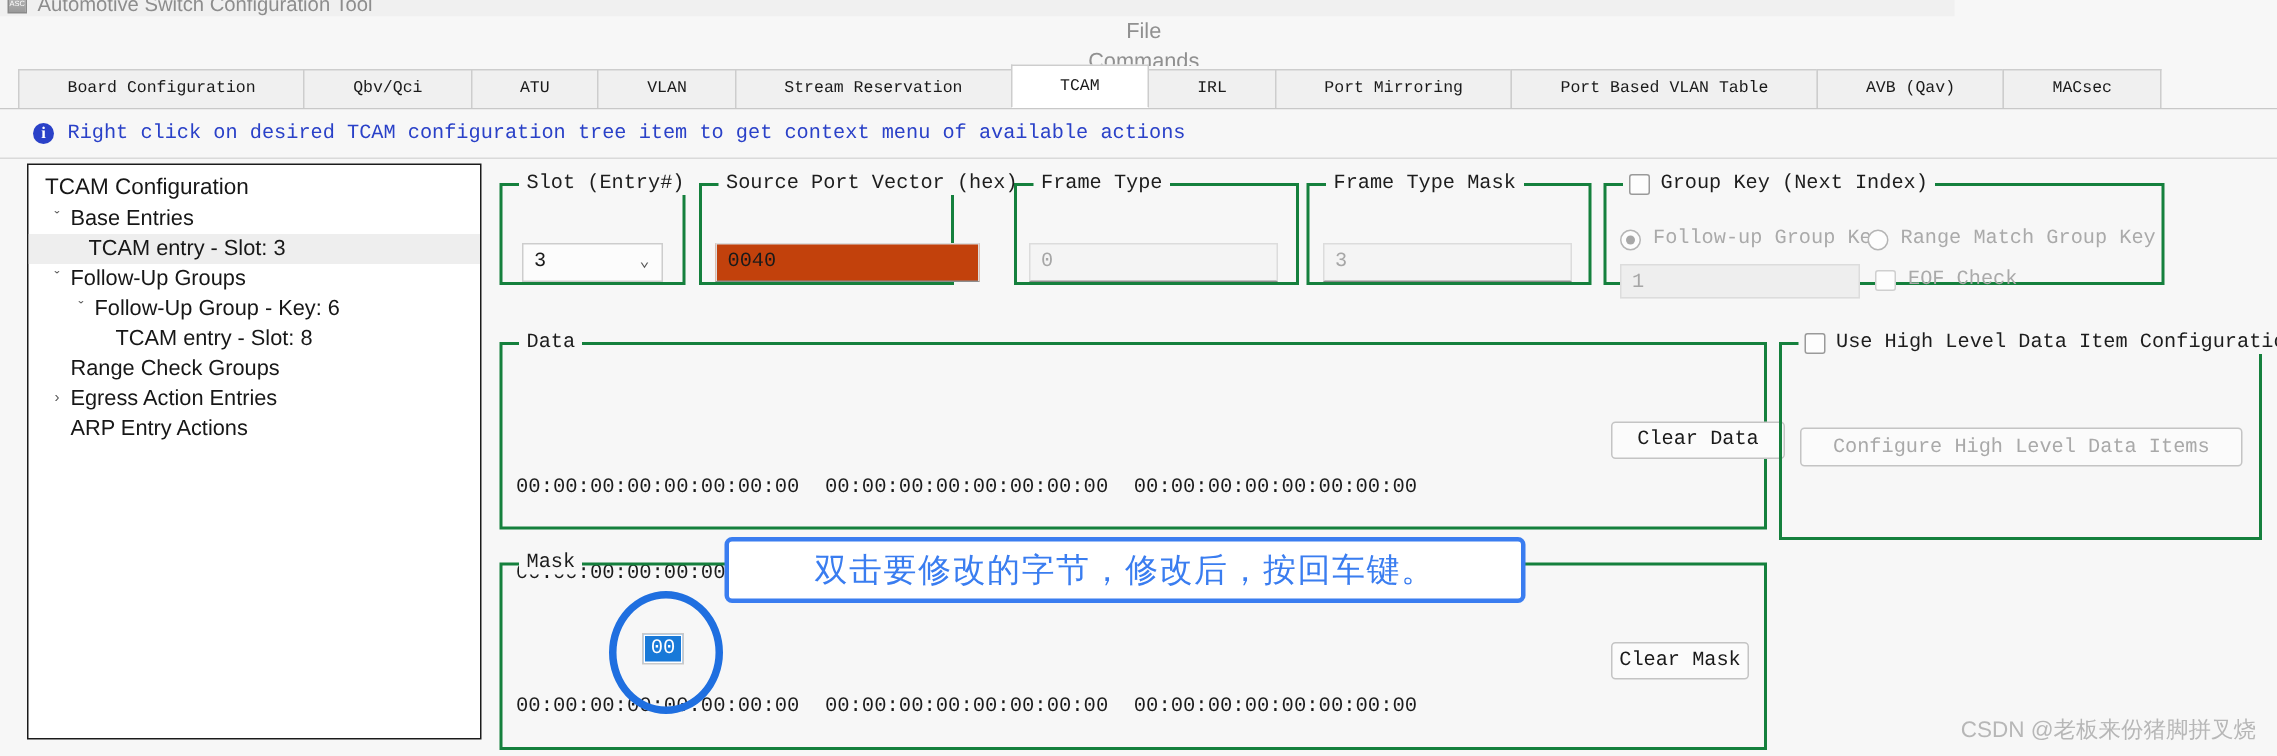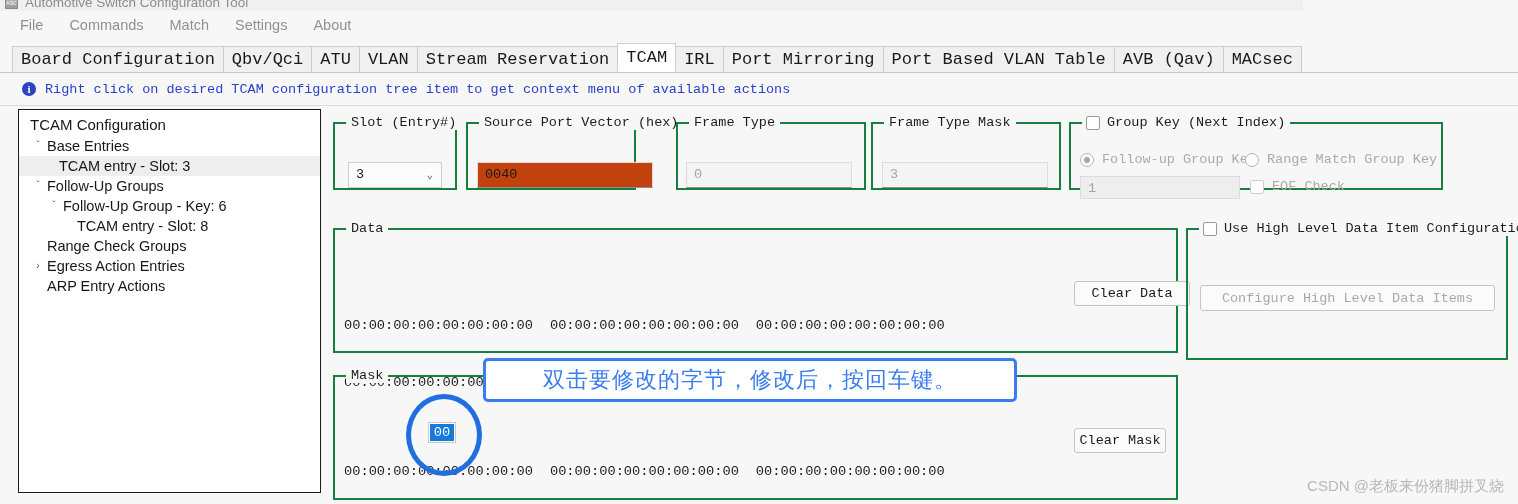--- a/index.html
+++ b/index.html
@@ -36,41 +36,42 @@
   .title-text {
     font-size: 13.5px; color: #8d8d8d; white-space: nowrap;
   }
 
   
   .menubar {
     position: absolute; left: 0; top: 11px; width: 1518px; height: 28px;
     background: #f7f7f7;
     display: flex; align-items: center;
     padding-left: 7px;
+    flex-direction: column;
   }
   .menu-item {
     font-size: 14.5px; color: #909090;
     padding: 2px 13px;
     white-space: nowrap;
     cursor: default;
   }
 
   
   .tabbar {
     position: absolute; left: 0; top: 44px; width: 1518px; height: 29px;
     background: #f7f7f7;
     display: flex; align-items: flex-end;
     padding-left: 12px;
     border-bottom: 1px solid #c8c8c8;
   }
   .tab {
     font-family: "Liberation Mono", monospace;
-    font-size: 17px; color: #1a1a1a;
+    font-size: 11px; color: #1a1a1a;
     height: 26px; line-height: 25px;
-    padding: 0 8px;
+    padding: 0 32px;
     border: 1px solid #cdcdcd;
     border-bottom: none;
     background: #f0f0f0;
     margin-right: -1px;
     white-space: nowrap;
     cursor: default;
     position: relative;
   }
   .tab.active {
     background: #ffffff;

